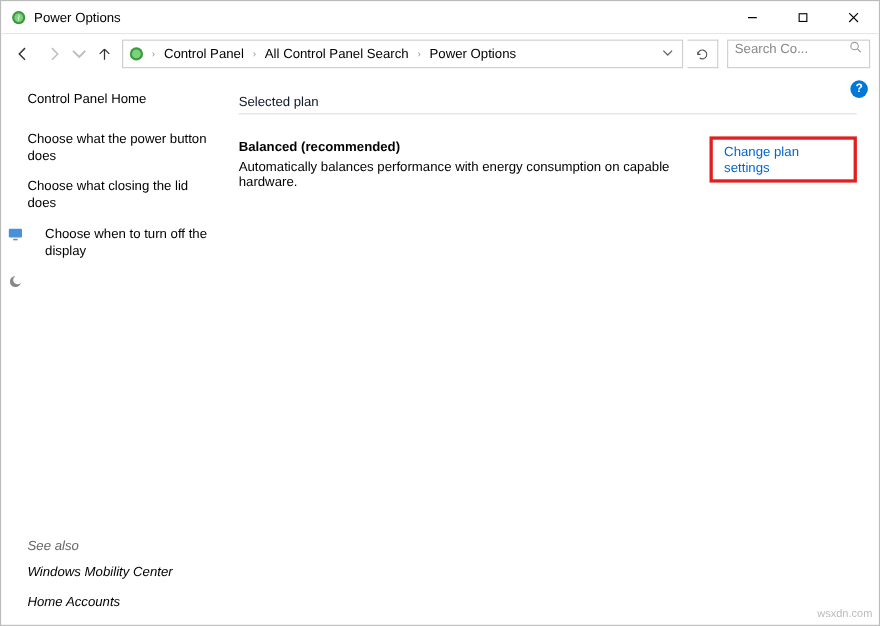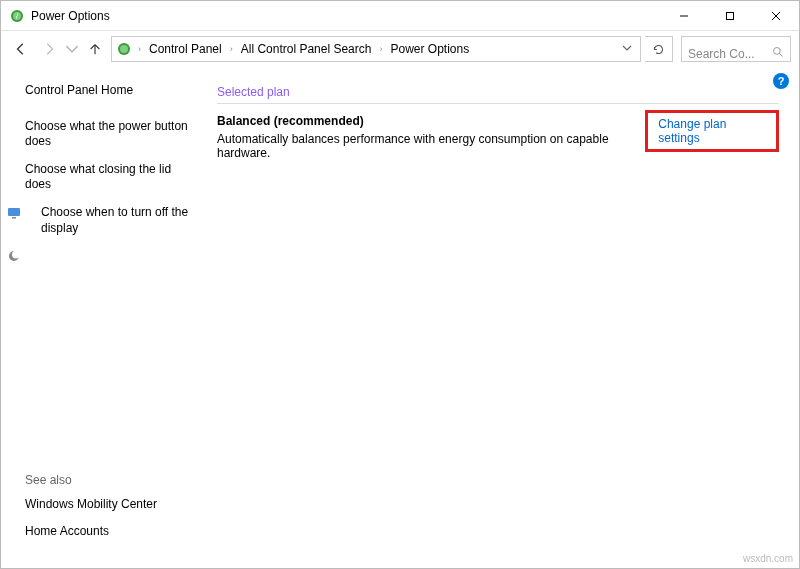--- a/index.html
+++ b/index.html
@@ -18,39 +18,39 @@
     .navrow { height: 36px; display: flex; align-items: center; padding: 0 8px; gap: 4px; }
     .nav-arrow { width: 24px; height: 24px; display: flex; align-items: center; justify-content: center; color: #555; }
     .nav-arrow.disabled { color: #bcbcbc; }
     .nav-arrow svg { width: 14px; height: 14px; }
     .addr-box { flex: 1; height: 26px; border: 1px solid #ccc; display: flex; align-items: center; padding: 0 4px; gap: 4px; background: #fff; }
     .addr-icon { width: 16px; height: 16px; }
     .crumb { font-size: 12px; padding: 0 2px; }
     .crumb-sep { color: #888; font-size: 9px; padding: 0 2px; }
     .addr-drop { margin-left: auto; color: #666; padding: 0 4px; }
     .refresh-box { width: 28px; height: 26px; border: 1px solid #ccc; border-left: none; display: flex; align-items: center; justify-content: center; }
-    .search-box { width: 110px; height: 26px; border: 1px solid #ccc; margin-left: 4px; display: flex; align-items: flex-end; padding: 0 6px; color: #888; position: relative; }
+    .search-box { width: 130px; height: 26px; border: 1px solid #ccc; margin-left: 4px; display: flex; align-items: flex-start; padding: 0 6px; color: #888; position: relative; }
     .search-box .mag { position: absolute; right: 6px; color: #999; }
 
     
     .content { display: flex; height: calc(100% - 66px); position: relative; }
     .sidebar { width: 210px; padding: 16px 12px 12px 24px; }
     .side-link { color: #000000; font-size: 12px; margin-bottom: 12px; display: block; line-height: 1.3; cursor: pointer; }
     .side-row { display: flex; align-items: flex-start; gap: 20px; margin-left: -18px; margin-bottom: 12px; }
     .side-row .ic { width: 14px; height: 14px; flex-shrink: 0; margin-top: 1px; }
     .side-row .side-link { margin-bottom: 0; }
-    .see-also-block { position: absolute; bottom: 28px; left: 24px; width: 180px; }
+    .see-also-block { position: absolute; bottom: 12px; left: 24px; width: 180px; font-style: italic; }
     .see-also-title { color: #666; font-size: 12px; margin-bottom: 10px; }
 
     .main { flex: 1; padding: 18px 20px 10px 6px; position: relative; }
     .main h1 { color: #003399; font-size: 16px; font-weight: 400; margin-bottom: 10px; }
     .desc { font-size: 12px; line-height: 1.4; margin-bottom: 16px; }
     .desc a { color: #0066cc; text-decoration: underline; }
-    .section-label { font-size: 12px; color: #8b5cf6; padding-bottom: 4px; border-bottom: 1px solid #ddd; margin-bottom: 10px; width: 100%; }
-    .plan-row { display: flex; align-items: flex-start; }
+    .section-label { font-size: 12px; color: #0f172a; padding-bottom: 4px; border-bottom: 1px solid #ddd; margin-bottom: 22px; width: 100%; }
+    .plan-row { display: flex; align-items: center; }
     .plan-name { font-weight: 700; font-size: 12px; margin-bottom: 4px; }
     .plan-desc { font-size: 12px; }
     .change-link { color: #0066cc; font-size: 12px; cursor: pointer; }
     .change-wrap { border: 3px solid #e02020; padding: 4px 10px; margin-left: auto; position: relative; top: -4px; }
 
     .help-badge { position: absolute; top: 72px; right: 10px; width: 16px; height: 16px; background: #0078d7; color: #fff; border-radius: 50%; font-size: 11px; display: flex; align-items: center; justify-content: center; font-weight: bold; }
 
     .watermark { position: absolute; right: 6px; bottom: 4px; font-size: 10px; color: #bbb; }
   </style>
 </head>

